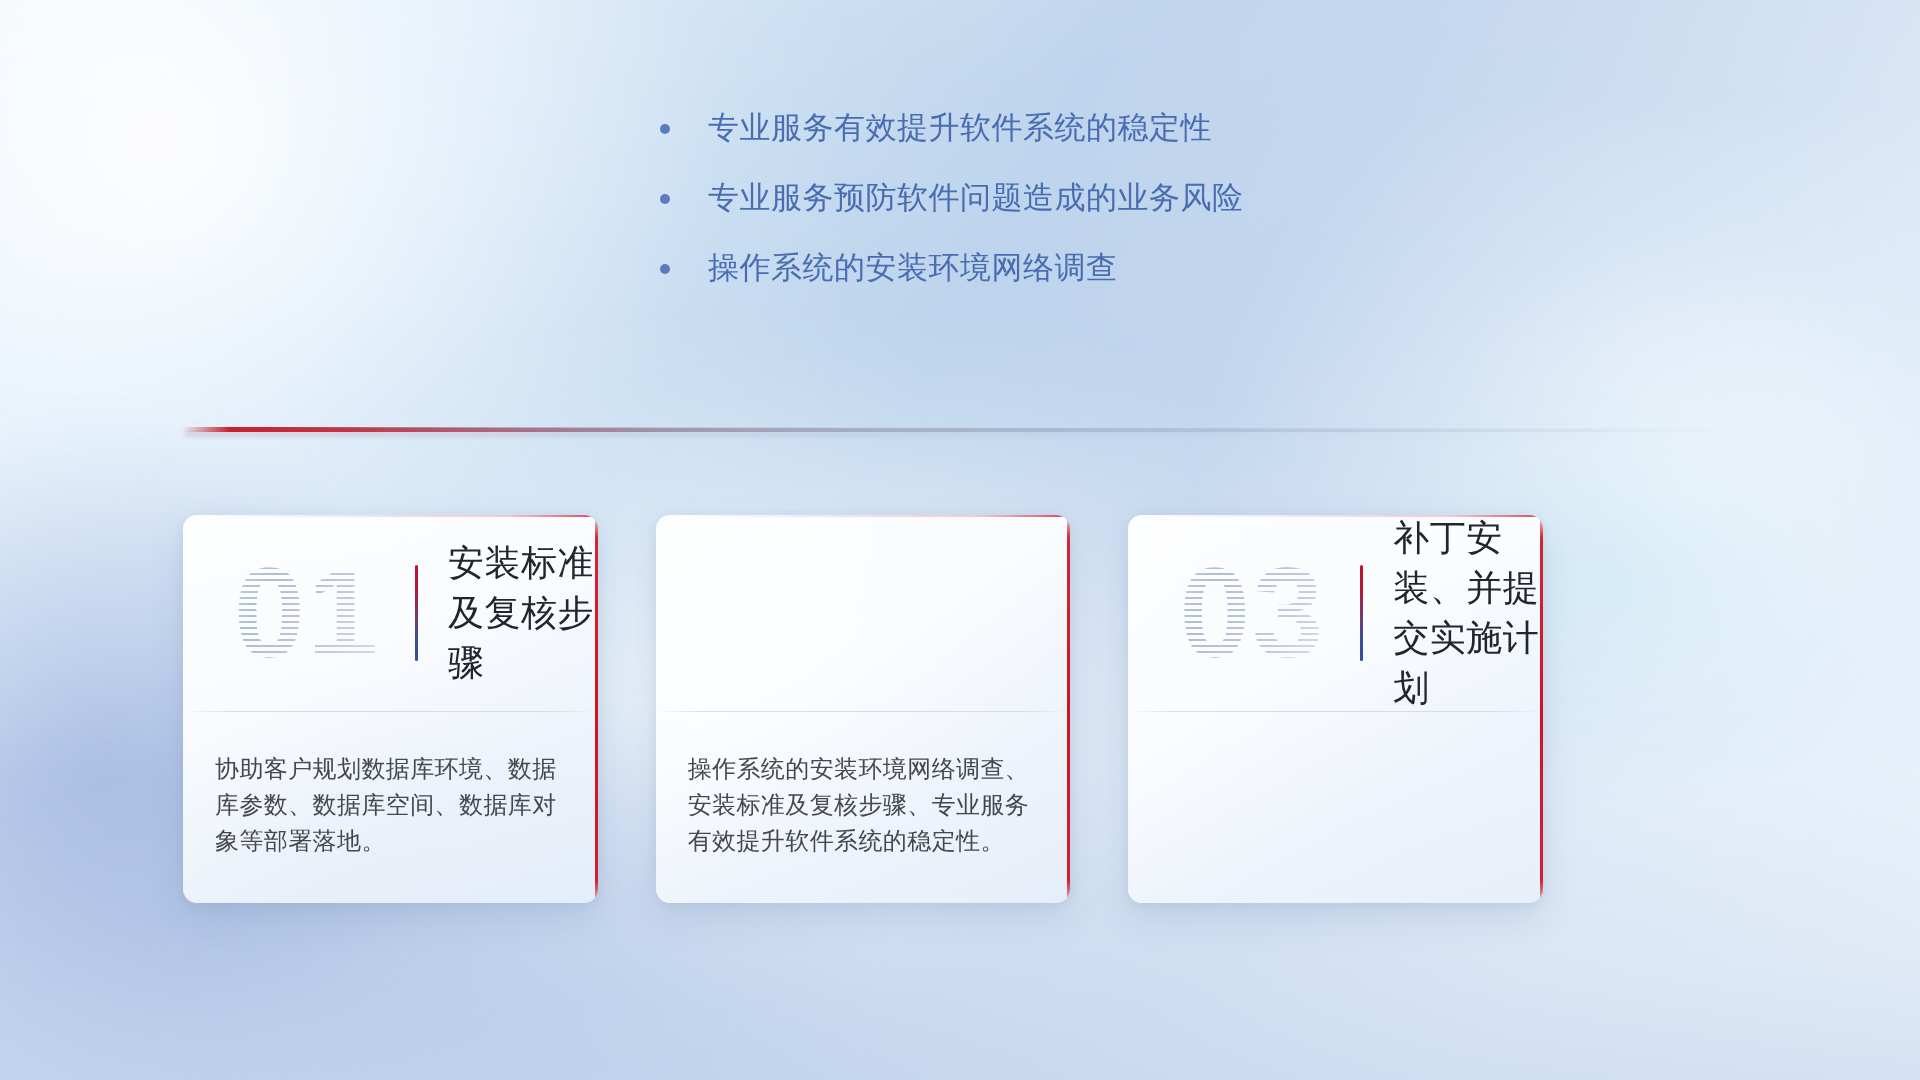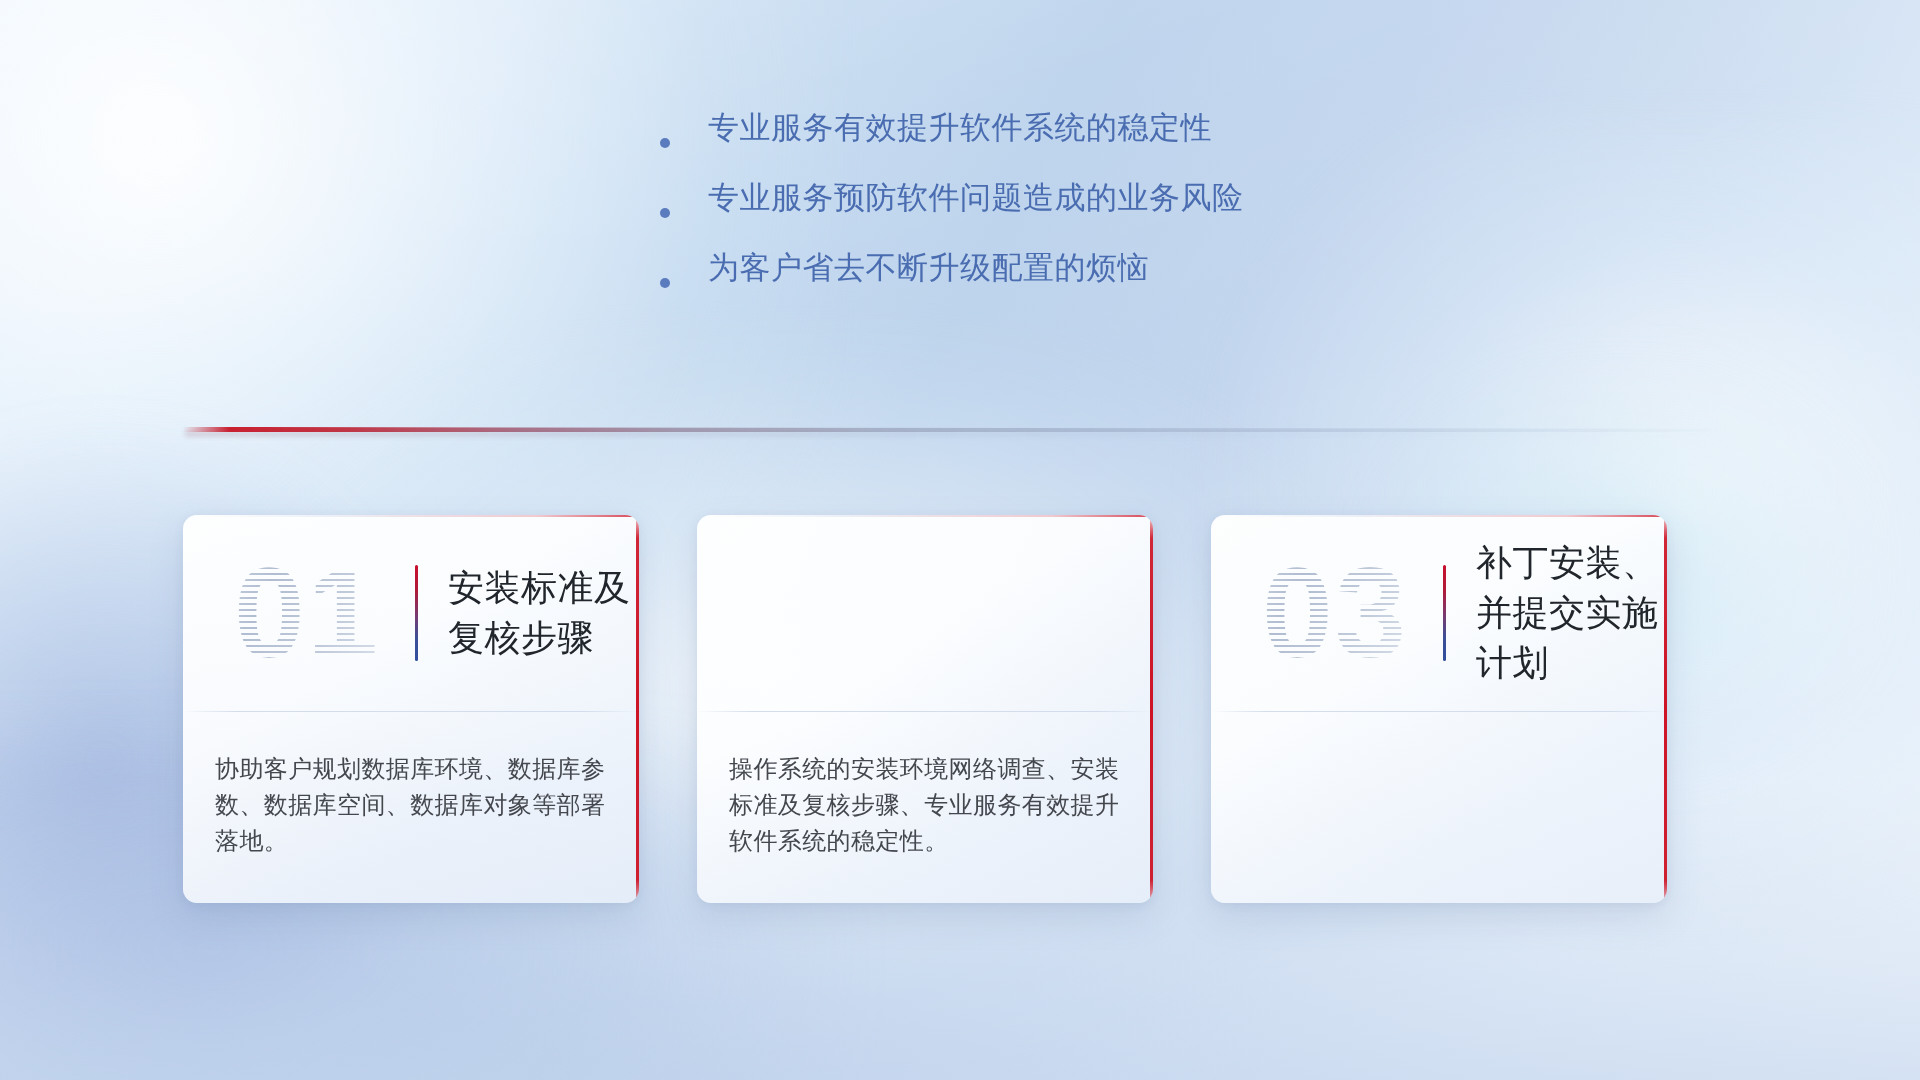--- a/index.html
+++ b/index.html
@@ -114,21 +114,21 @@
 
   
   #bullets {
     position: absolute;
     left: 660px;
     top: 108px;
     width: 900px;
   }
   .bullet-row {
     display: flex;
-    align-items: flex-end;
+    align-items: flex-start;
     margin-bottom: 30px;
     height: 40px;
   }
   .bullet-dot {
     width: 10px; height: 10px;
     border-radius: 50%;
     background: #5a7bbd;
     margin-top: 16px;
     margin-right: 38px;
     flex: 0 0 auto;
@@ -178,21 +178,21 @@
       rgba(150,170,200,0.06) 70%,
       rgba(150,170,200,0) 100%);
     filter: blur(2.5px);
   }
 
   
   #cards {
     position: absolute;
     left: 183px;
     top: 515px;
-    width: 1484px;
+    width: 1360px;
     display: flex;
     gap: 58px;
   }
   .card {
     position: relative;
     width: 488px;
     height: 388px;
     border-radius: 14px;
     background: linear-gradient(150deg,
       rgba(255,255,255,0.96) 0%,
@@ -337,21 +337,21 @@
     <div class="bullet-row">
       <span class="bullet-dot"></span>
       <span class="bullet-text">专业服务有效提升软件系统的稳定性</span>
     </div>
     <div class="bullet-row">
       <span class="bullet-dot"></span>
       <span class="bullet-text">专业服务预防软件问题造成的业务风险</span>
     </div>
     <div class="bullet-row">
       <span class="bullet-dot"></span>
-      <span class="bullet-text">为客户省去不断升级配置的烦恼</span>
+      <span class="bullet-text">操作系统的安装环境网络调查</span>
     </div>
   </div>
 
   <div id="divider">
     <div class="shadow"></div>
     <div class="bar"></div>
   </div>
 
   <div id="cards">
 

